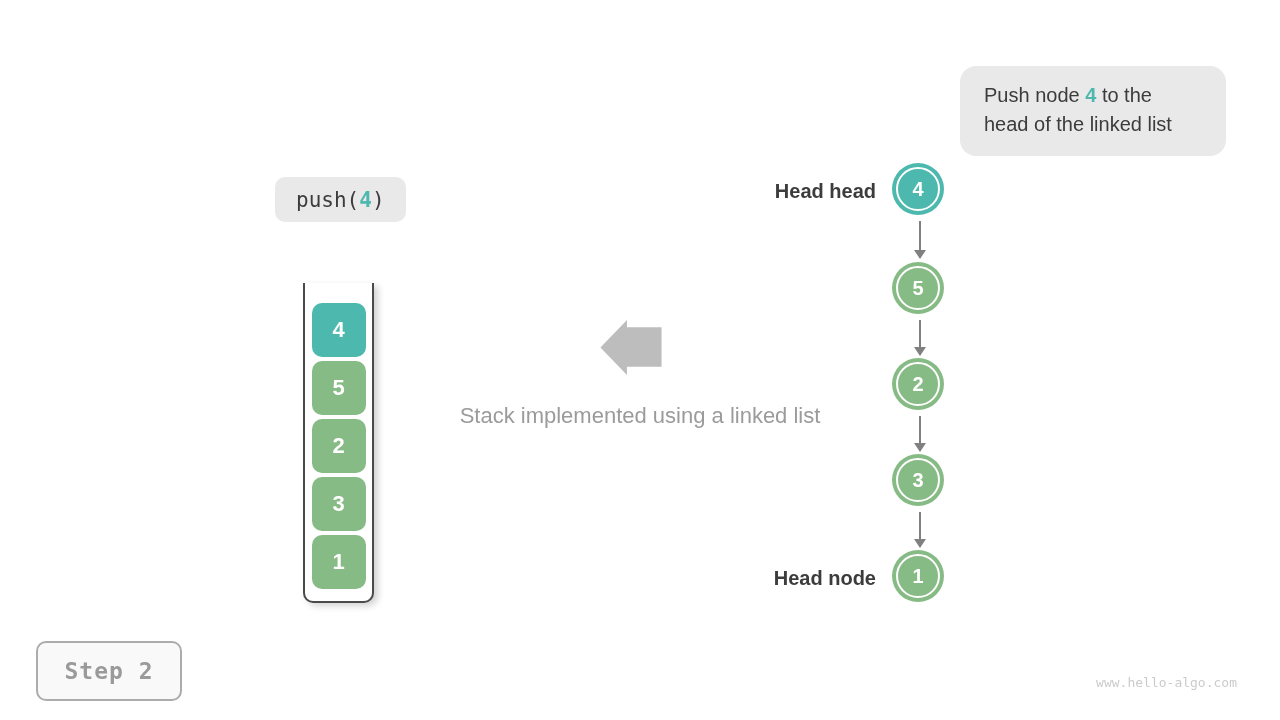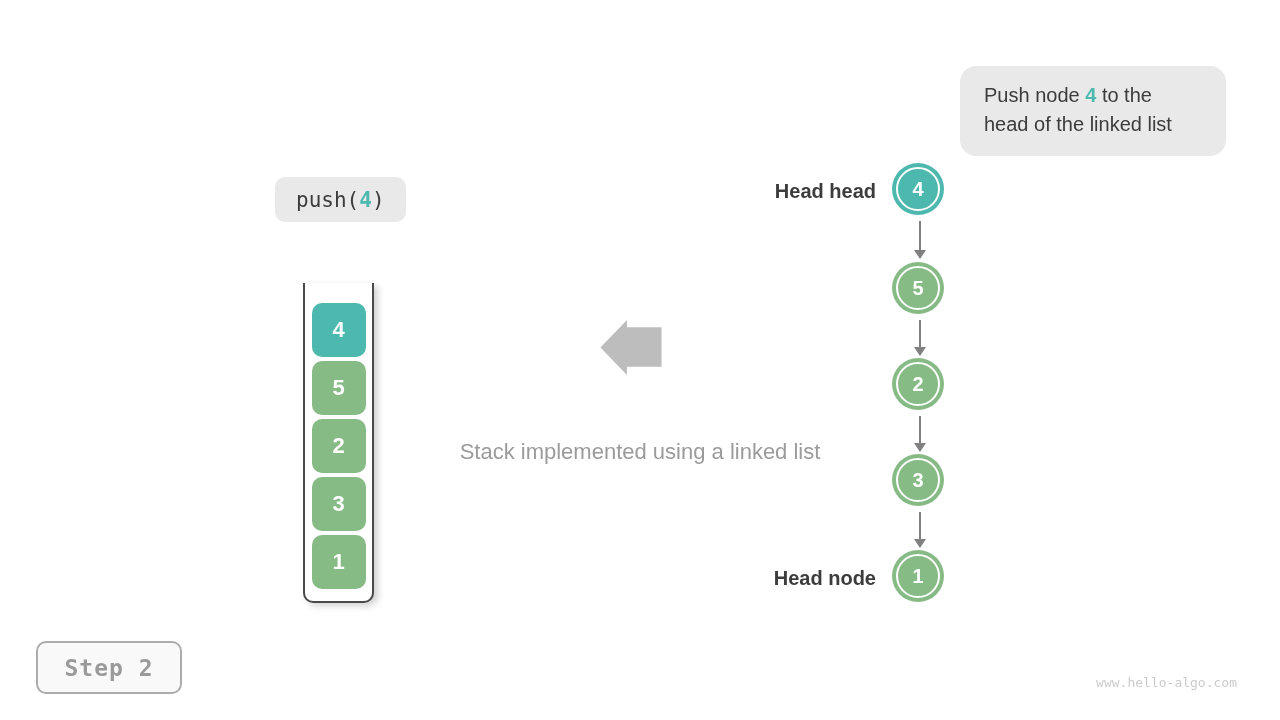--- a/index.html
+++ b/index.html
@@ -41,21 +41,21 @@
   }
   .stack-item.hl { background: var(--teal, #4DB8AE); }
 
   
   .block-arrow {
     position: absolute; left: 600px; top: 320px; width: 62px; height: 55px;
     color: var(--block-arrow, #BDBDBD);
   }
   .caption {
     position: absolute; left: 420px; top: 403px; width: 440px;
-    text-align: center; font-size: 22px; color: var(--muted-text, #9B9B9B); margin-top: 36px;
+    text-align: center; font-size: 22px; color: var(--muted-text, #9B9B9B);
   }
 
   
   .ll-node {
     position: absolute; left: 896px; width: 44px; height: 44px;
     border: 2px solid #ffffff; border-radius: 50%;
     background: var(--green, #87BB85);
     box-shadow: 0 0 0 4px var(--green, #87BB85);
     display: flex; align-items: center; justify-content: center;
     color: #ffffff; font-size: 20px; font-weight: bold;
@@ -82,21 +82,21 @@
   .ll-label {
     position: absolute; left: 690px; width: 186px; text-align: right;
     font-size: 20px; font-weight: bold; color: var(--dark-text, #3C3C3C);
     line-height: 26px;
   }
   .ll-label.head { top: 178px; }
   .ll-label.tail { top: 565px; }
 
   
   .step-box {
-    position: absolute; left: 36px; top: 641px; width: 146px; height: 53px;
+    position: absolute; left: 36px; top: 641px; width: 146px; height: 60px;
     background: #F9F9F9; border: 2px solid var(--step-border, #ACACAC);
     border-radius: 10px;
     display: flex; align-items: center; justify-content: center;
     font-family: "DejaVu Sans Mono", monospace;
     font-size: 23px; font-weight: bold; letter-spacing: 1px;
     color: var(--step-text, #9A9A9A);
   }
 
   
   .watermark {

